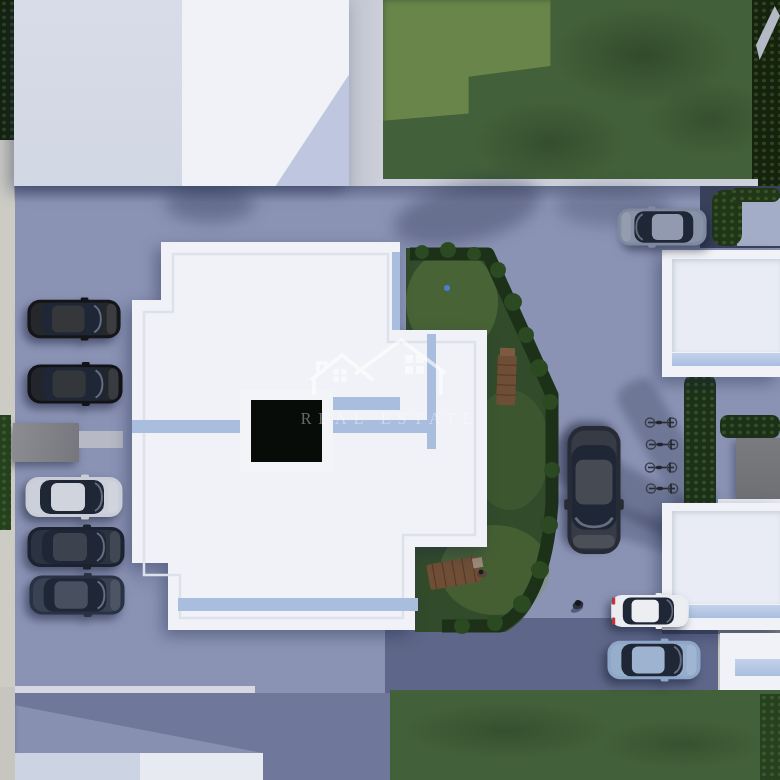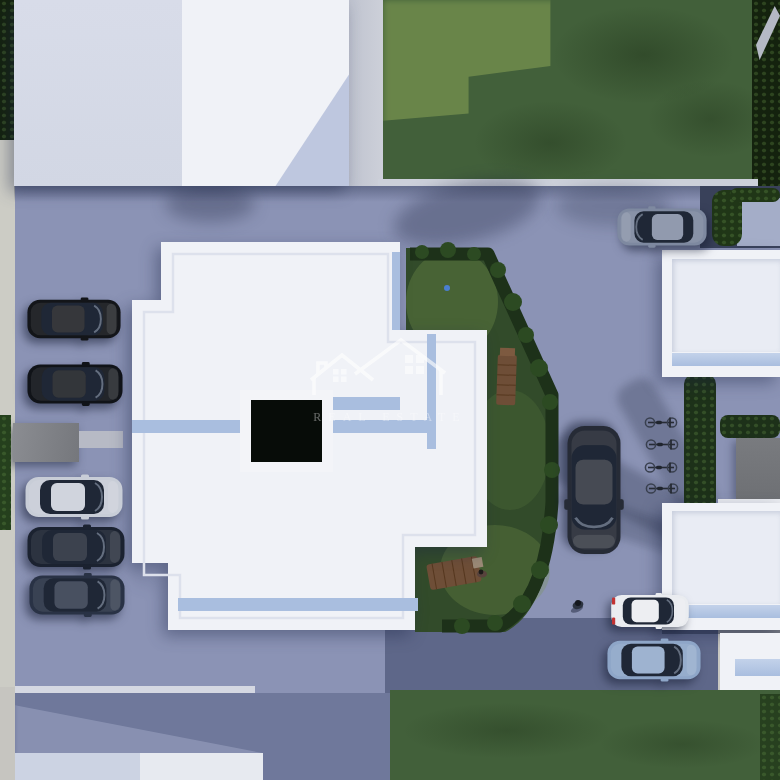--- a/index.html
+++ b/index.html
@@ -16,21 +16,21 @@
   .grassTex{background-image:
       radial-gradient(rgba(0,0,0,.17) 1px, rgba(0,0,0,0) 2px),
       radial-gradient(rgba(235,255,170,.08) 1px, rgba(0,0,0,0) 2px);
       background-size:7px 6px, 11px 9px;}
   .blob{border-radius:50%;filter:blur(8px);}
   .car{filter:drop-shadow(-4px 5px 5px rgba(20,27,50,.55));}
   .car svg{display:block;width:100%;height:100%;}
   .bldg{filter:drop-shadow(-5px 6px 8px rgba(28,38,70,.40));}
   .wm{color:rgba(255,255,255,.58);text-align:center;pointer-events:none;}
   .wm .brand{font-size:34px;letter-spacing:4px;font-weight:400;}
-  .wm .tagline{font-size:12px;letter-spacing:7px;color:rgba(255,255,255,.38);margin-top:13px;}
+  .wm .tagline{font-size:16px;letter-spacing:7px;color:rgba(255,255,255,.38);margin-top:13px;}
 </style>
 </head>
 <body>
 
 <div id="stage" class="pavers">
 
   <svg width="0" height="0" style="position:absolute" aria-hidden="true">
     <defs>
       <symbol id="car-top" viewBox="0 0 100 46">
         <rect x="1.5" y="3" width="97" height="40" rx="13" fill="currentColor"></rect>

